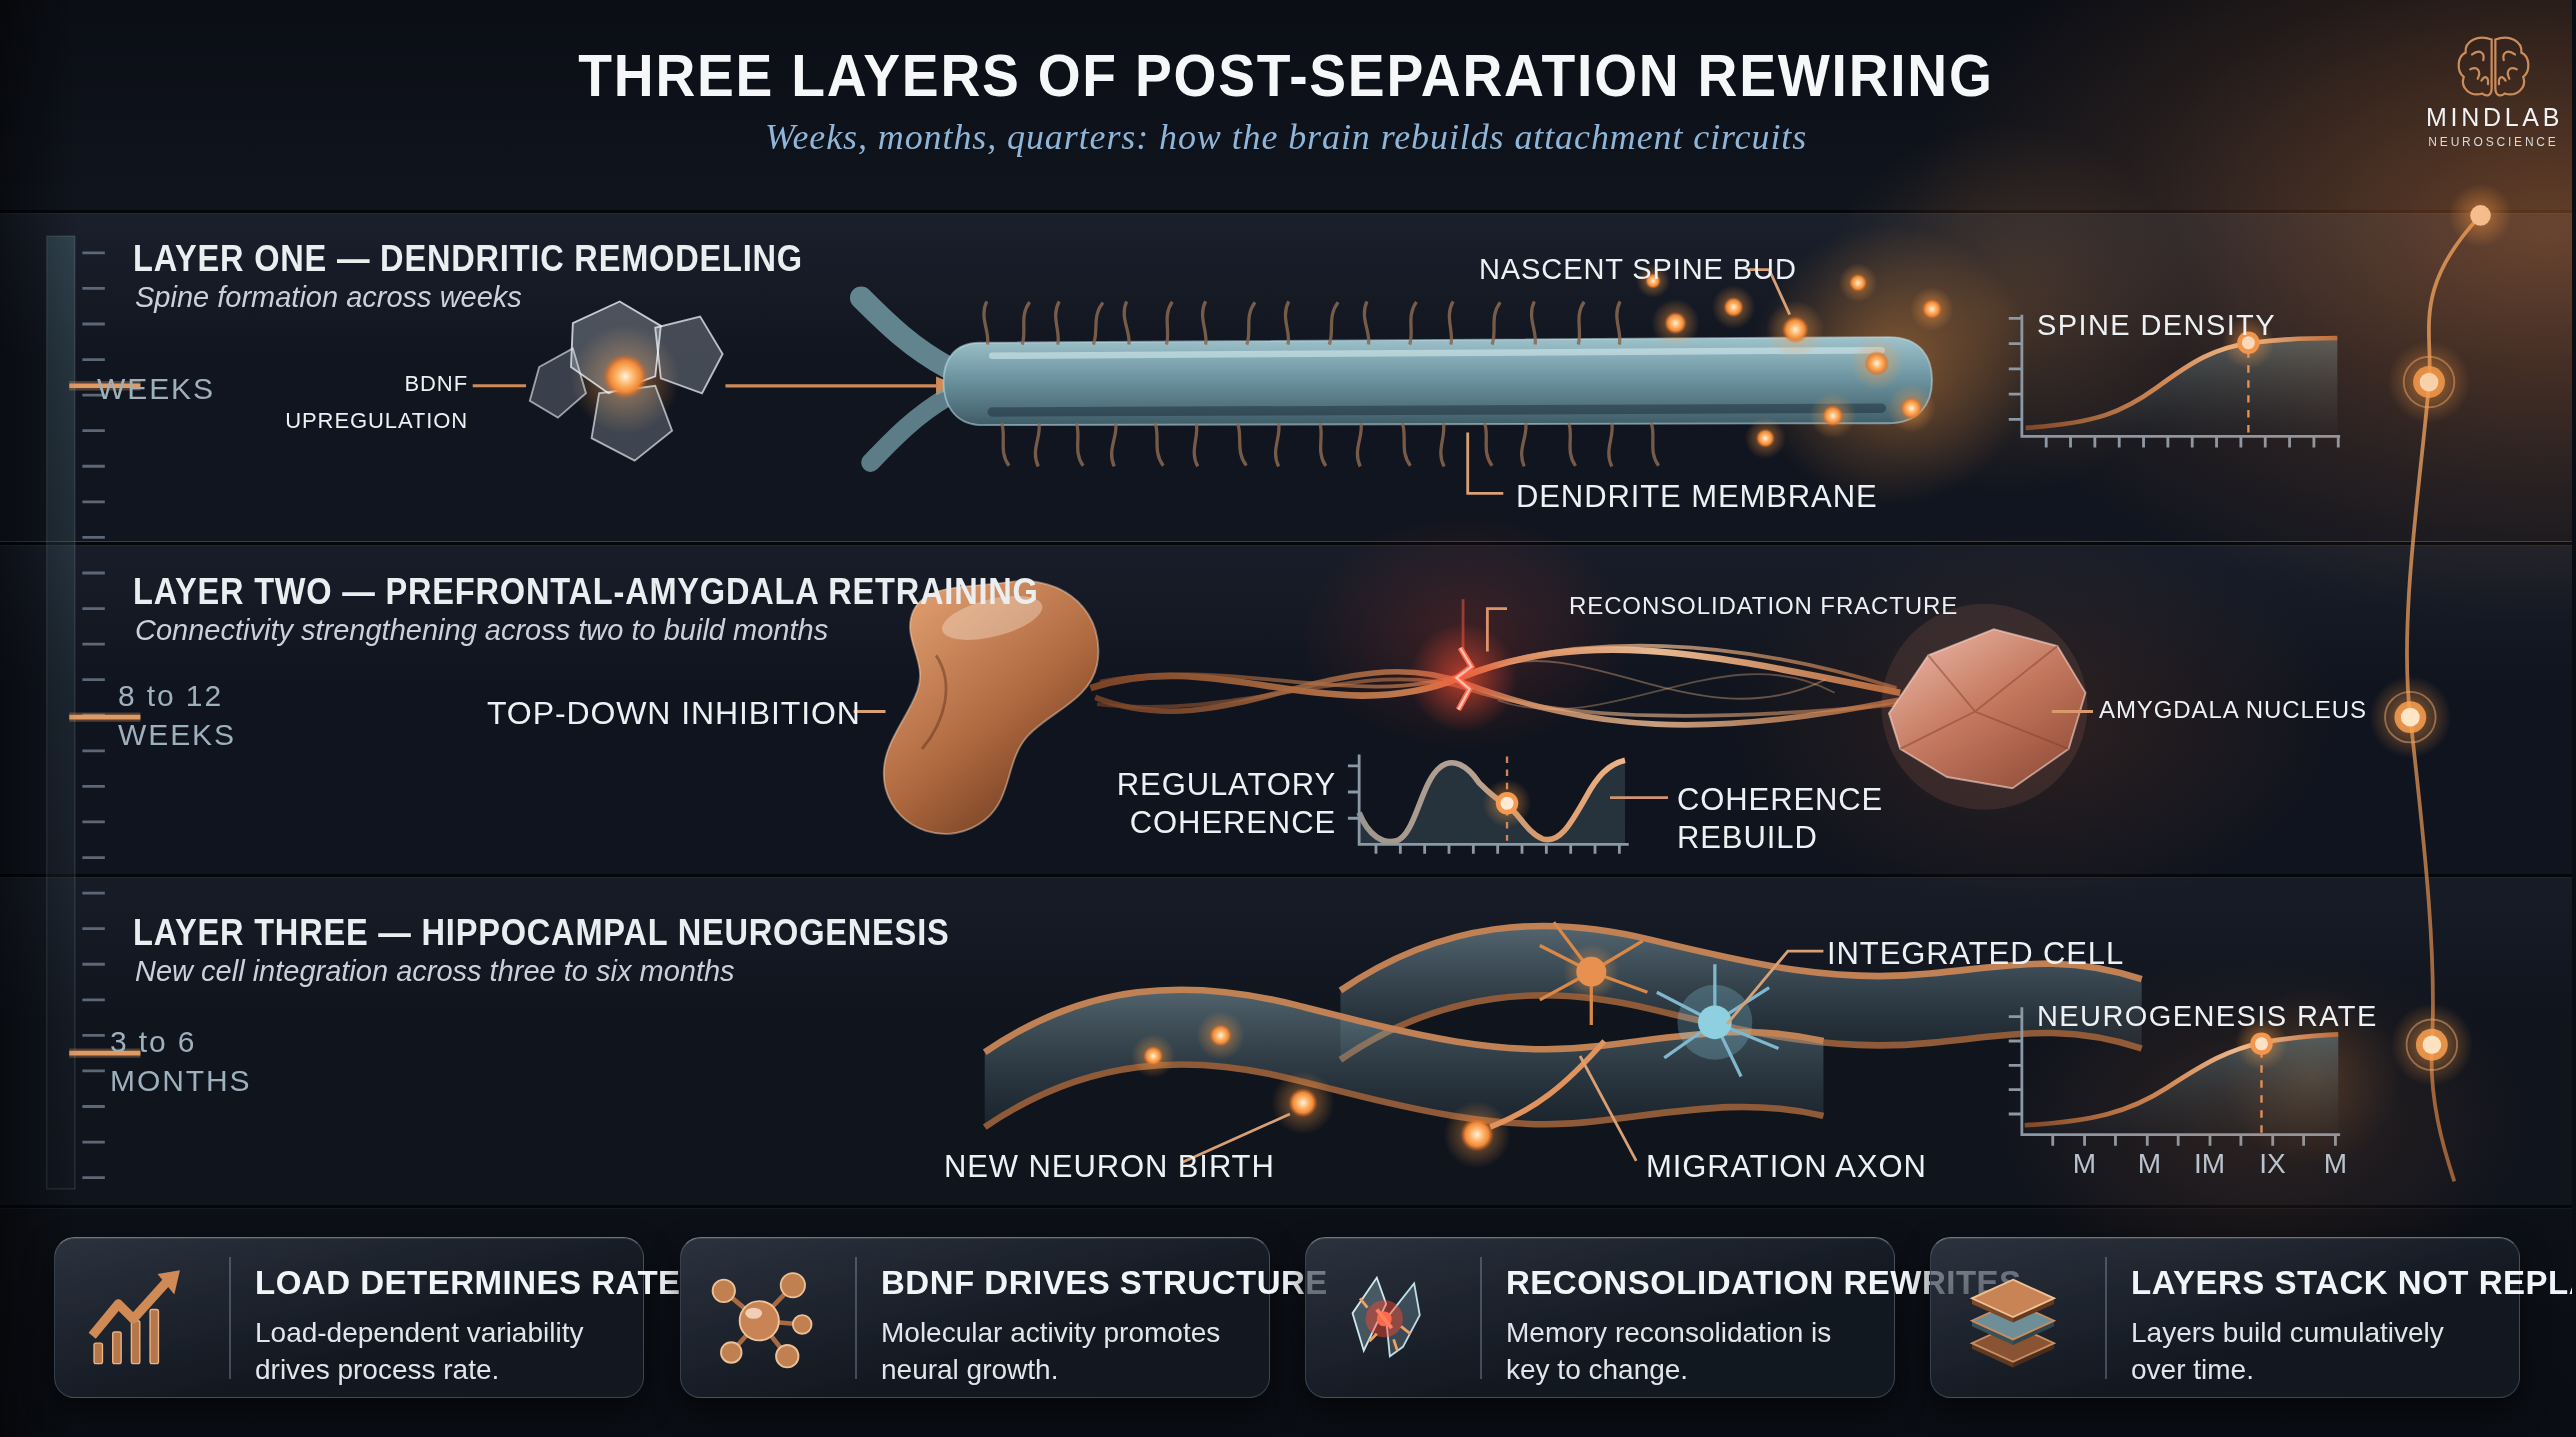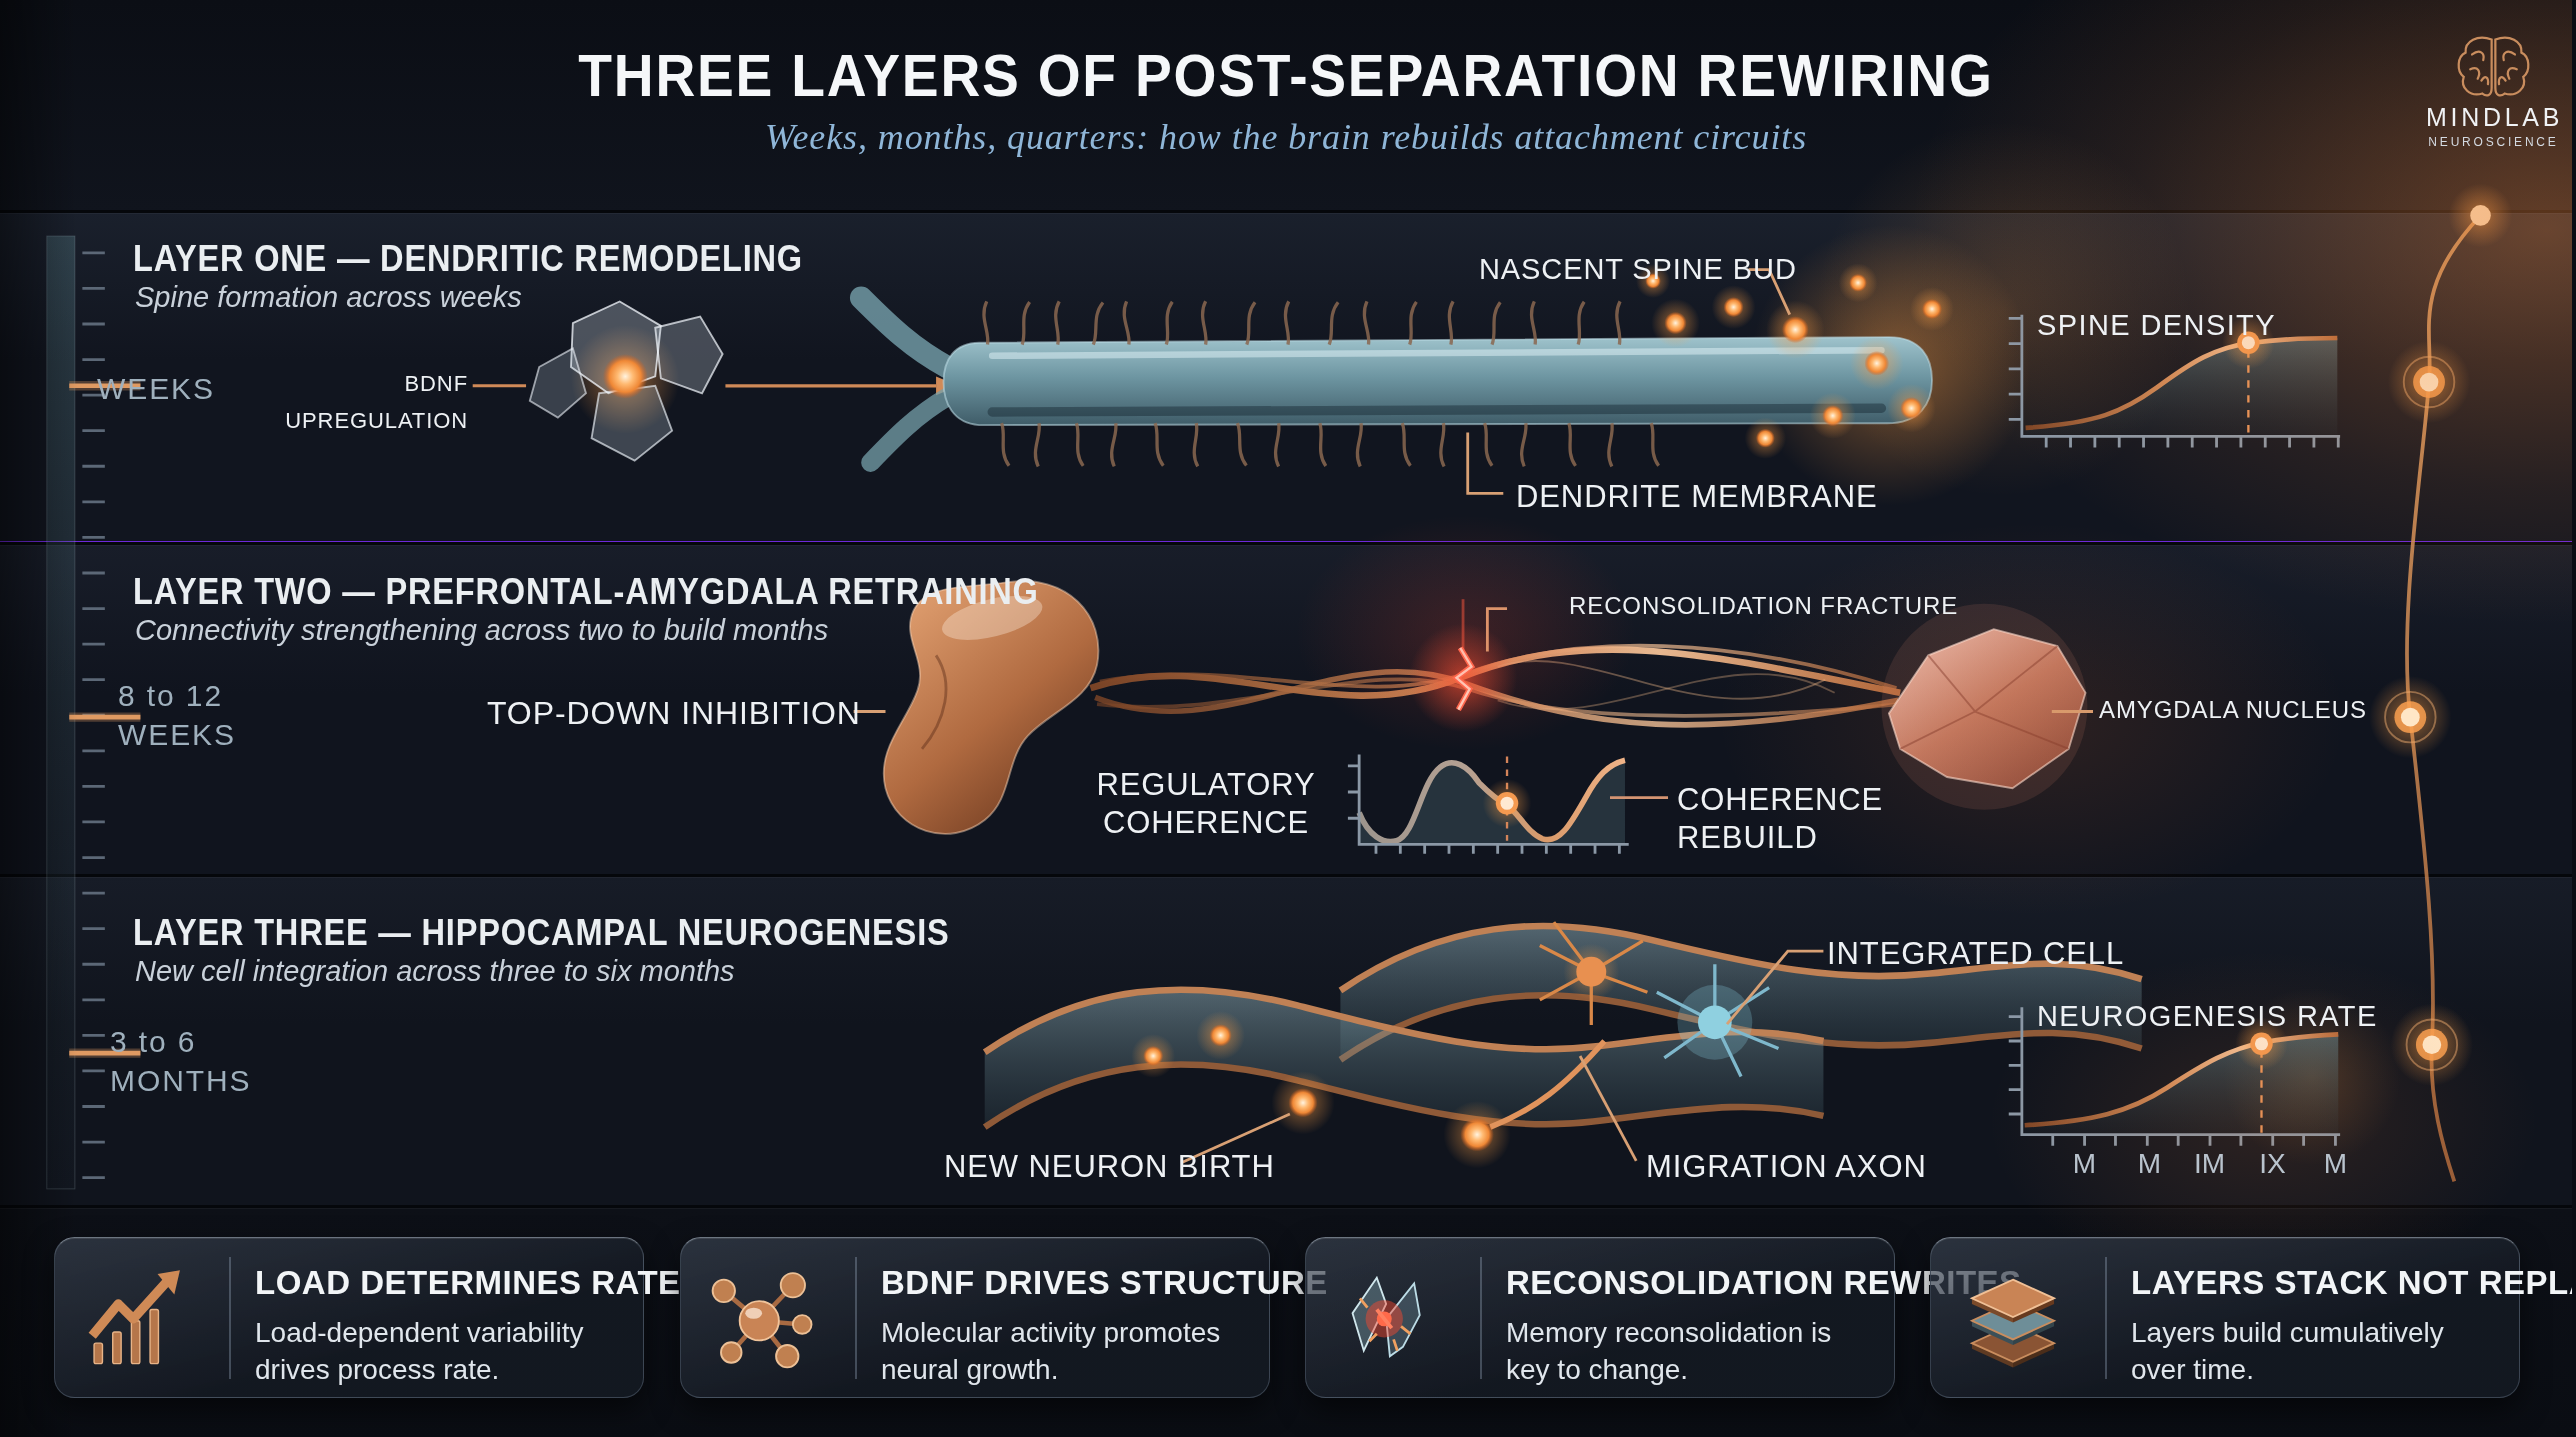--- a/index.html
+++ b/index.html
@@ -1,17 +1,17 @@
 <!DOCTYPE html>
 <html style="font-size:15px"><head>
 <meta charset="utf-8">
 <style>
   html,body{margin:0;padding:0;background:#0a0d14;}
   #canvas{position:relative;width:2572px;height:1438px;overflow:hidden;
-          background:#6d28d9;font-family:"Liberation Sans",sans-serif;}
+          background:#701a75;font-family:"Liberation Sans",sans-serif;}
   .band{position:absolute;left:0;width:2576px;}
   .sep{position:absolute;left:0;width:2576px;height:2.8px;background:#05070b;box-shadow:0 0.9px 0 rgba(255,255,255,0.05);}
   .glow{position:absolute;inset:0;pointer-events:none;}
   .t{position:absolute;color:#edf0f3;white-space:nowrap;}
   .title{left:0;right:0;top:41px;text-align:center;font-size:60px;font-weight:700;letter-spacing:1.9px;
          color:#f5f7f9;transform:scaleX(0.92);}
   .subtitle{left:0;right:0;top:116px;text-align:center;font-family:"Liberation Serif",serif;
             font-style:italic;font-size:36px;color:#8fb6d8;letter-spacing:0.9px;}
   .logo{position:absolute;left:2426px;top:34px;width:135px;text-align:center;color:#f0f2f4;}
   .logo-name{font-size:25px;letter-spacing:3.7px;margin-top:1.9px;}
@@ -388,21 +388,21 @@
 </div>
 <div class="t an" style="left:1479px;top:253px;font-size:29px;">NASCENT SPINE BUD</div>
 <div class="t an" style="left:1516px;top:479px;">DENDRITE MEMBRANE</div>
 <div class="t ctitle" style="left:2037px;top:309px;">SPINE DENSITY</div>
 
 <div class="t lh" style="left:133px;top:571px;">LAYER TWO — PREFRONTAL-AMYGDALA RETRAINING</div>
 <div class="t ls" style="left:135px;top:614px;">Connectivity strengthening across two to build months</div>
 <div class="t an" style="left:487px;top:695px;width:360px;text-align:right;font-size:32px;">TOP-DOWN INHIBITION</div>
 <div class="t an" style="left:1569px;top:592px;font-size:24px;">RECONSOLIDATION FRACTURE</div>
 <div class="t an" style="left:2099px;top:696px;font-size:24px;">AMYGDALA NUCLEUS</div>
-<div class="t an" style="left:1076px;top:766px;width:260px;text-align:center;line-height:38px;white-space:normal;">
+<div class="t an" style="left:1076px;top:766px;width:260px;text-align:right;line-height:38px;white-space:normal;">
   <span style="display:block;">REGULATORY</span>
   <span style="display:block;">COHERENCE</span>
 </div>
 <div class="t an" style="left:1677px;top:781px;line-height:38px;white-space:normal;">
   <span style="display:block;">COHERENCE</span>
   <span style="display:block;">REBUILD</span>
 </div>
 
 <div class="t lh" style="left:133px;top:912px;">LAYER THREE — HIPPOCAMPAL NEUROGENESIS</div>
 <div class="t ls" style="left:135px;top:955px;">New cell integration across three to six months</div>

